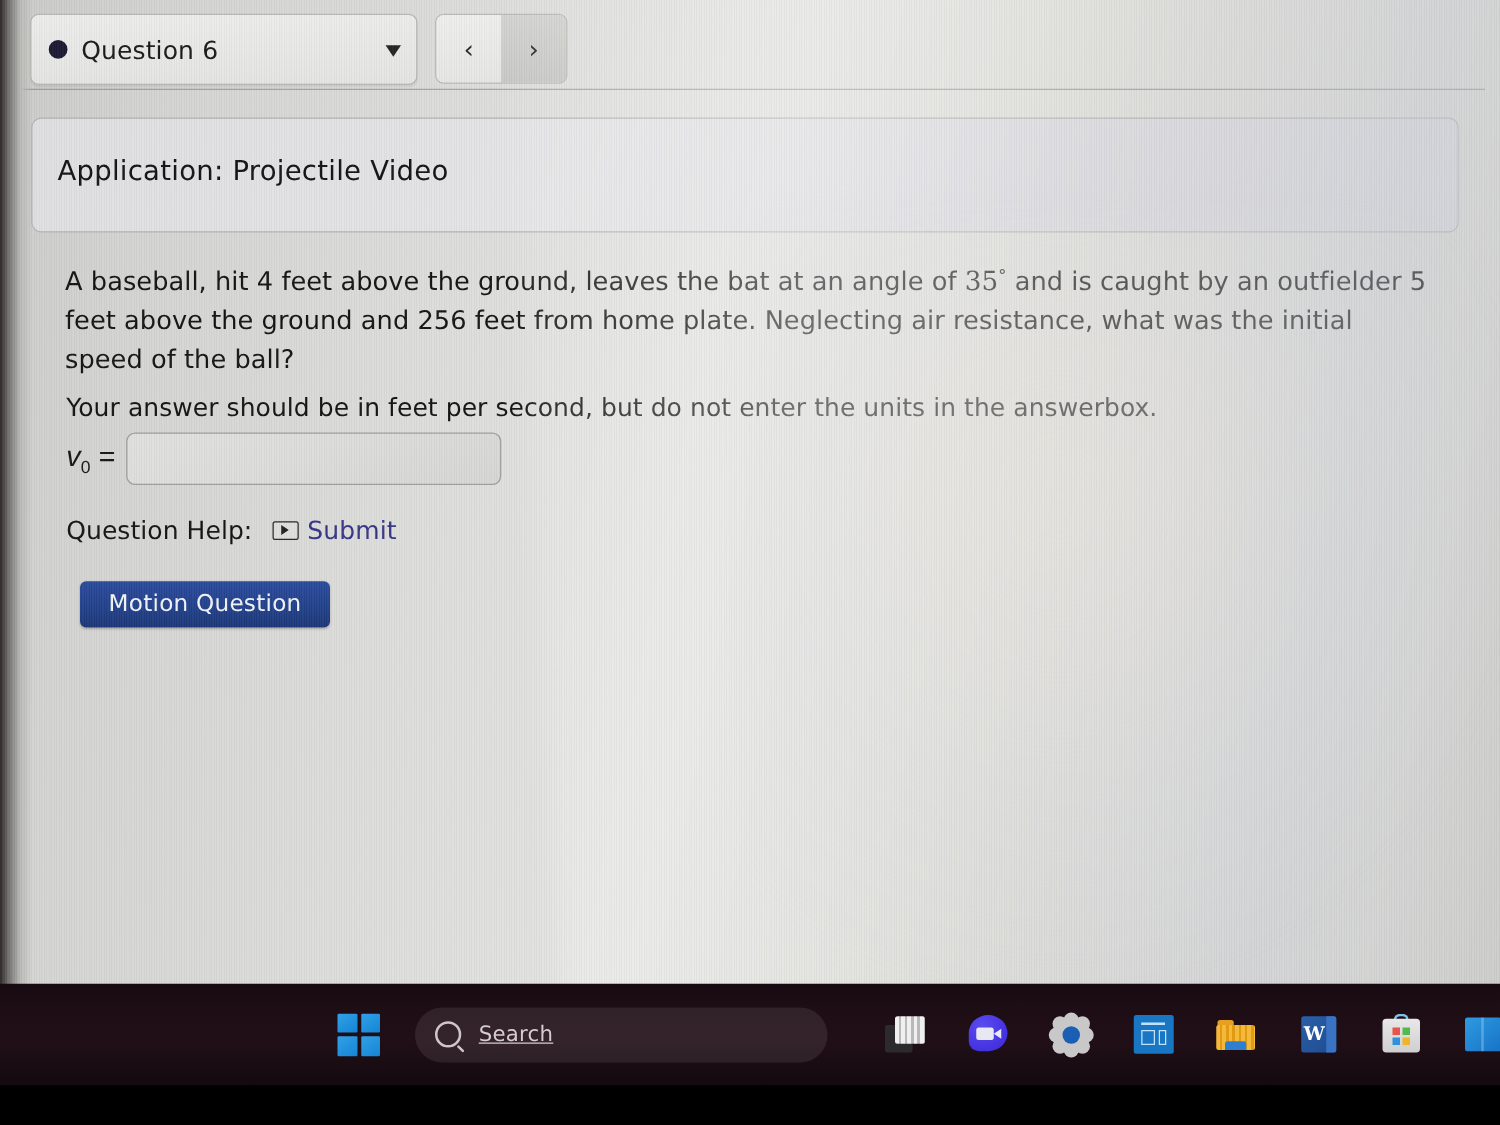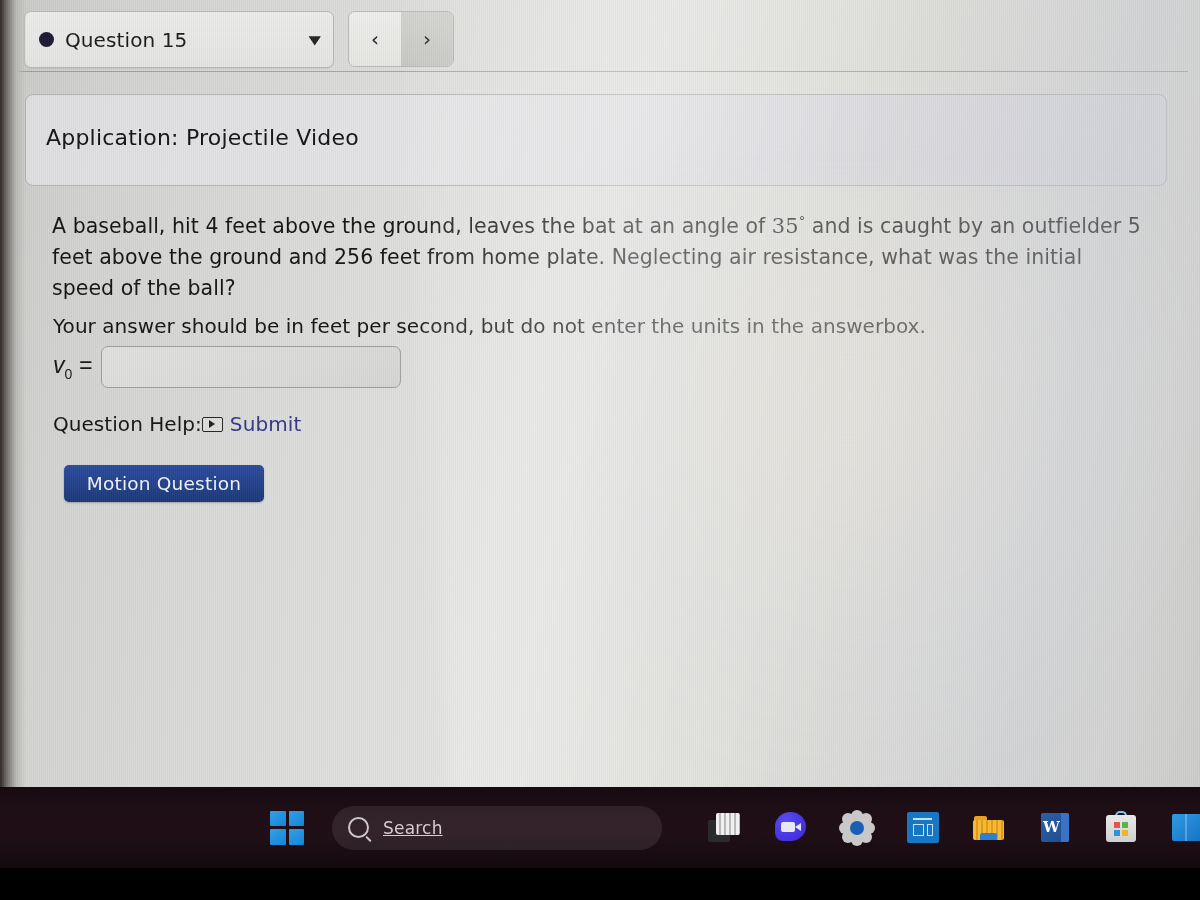--- a/index.html
+++ b/index.html
@@ -256,21 +256,21 @@
   }
 
   #help-row {
     position: absolute;
     left: 53px; top: 216px;
     display: flex;
     align-items: center;
     font-size: 20px;
     color: #151515;
   }
-  #help-label { letter-spacing: 0.05px; }
+  #help-label { margin-right: 16px; letter-spacing: 0.05px; }
   #video-link {
     display: inline-flex;
     align-items: center;
     text-decoration: none;
     color: #353586;
   }
   #video-icon {
     width: 21px; height: 15px;
     border: 1.6px solid #252525;
     border-radius: 2px;
@@ -555,21 +555,21 @@
 <body>
 
 <div id="screen">
 
   <div id="page">
 
     <div id="topbar">
 
       <div class="qselect">
         <span class="q-dot"></span>
-        <span class="q-label">Question 15</span>
+        <span class="q-label">Question 6</span>
         <span class="q-caret">▼</span>
       </div>
 
       <div class="navpair">
         <div class="navbtn prev">‹</div>
         <div class="navbtn next">›</div>
       </div>
 
       <div id="topbar-rule"></div>
     </div>

